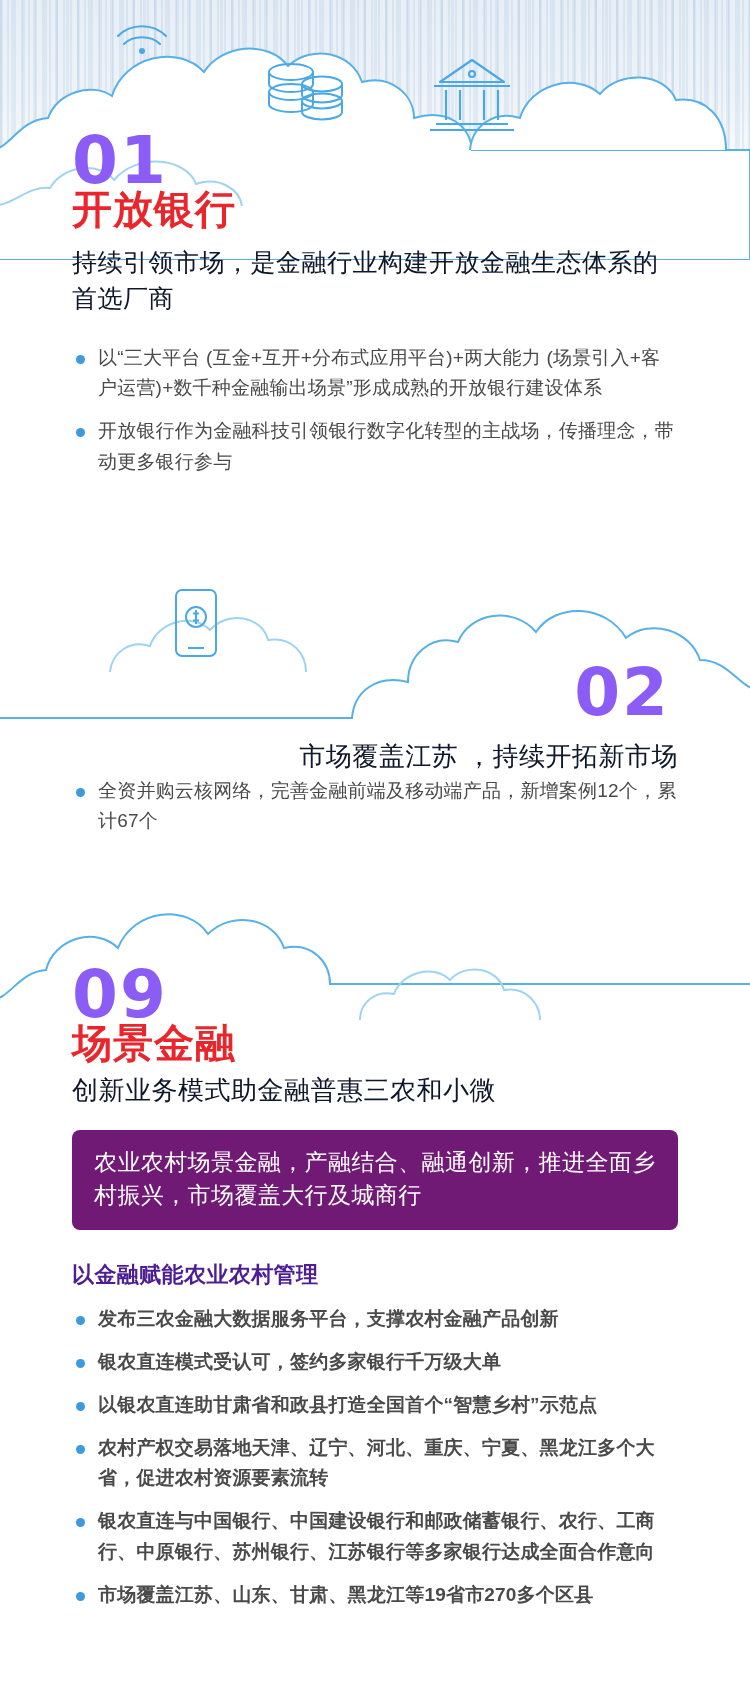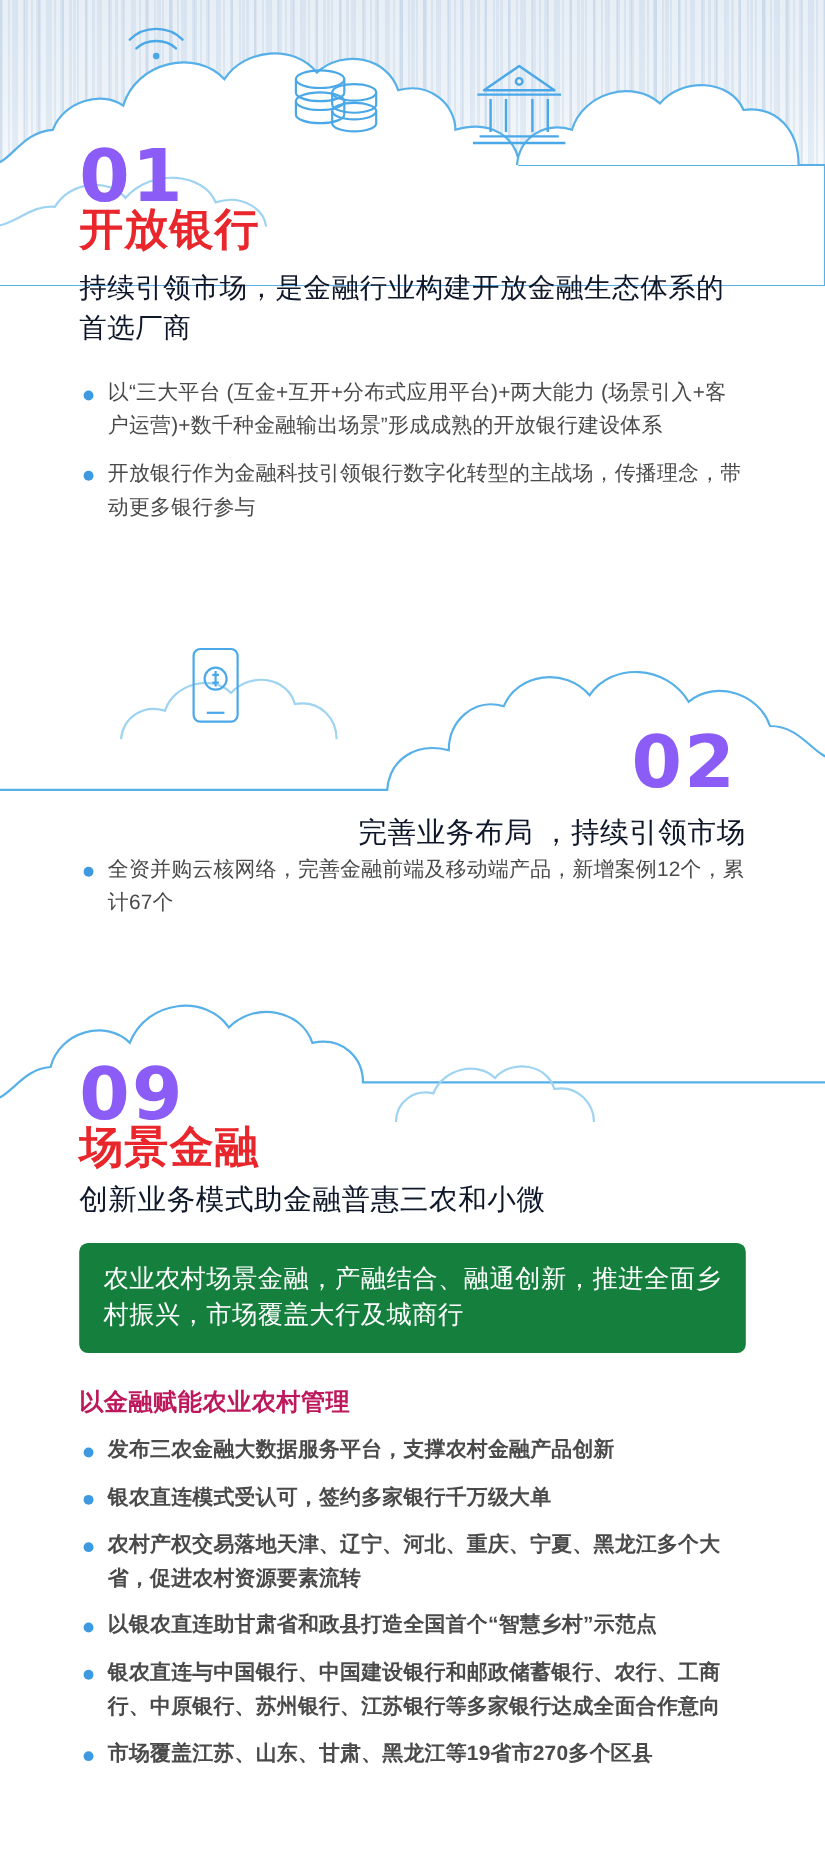--- a/index.html
+++ b/index.html
@@ -82,33 +82,33 @@
     position: absolute;
     left: 4px; top: 12px;
     width: 9px; height: 9px;
     border-radius: 50%;
     background: #3d9ae0;
   }
   .b { font-weight: 700; color: #2b2b2b; }
 
   
   .callout {
-    background: #15803d;
+    background: #701a75;
     color: #ffffff;
     border-radius: 8px;
     padding: 16px 22px 18px 22px;
     font-size: 23px;
     line-height: 1.45;
     letter-spacing: 0.4px;
   }
 
   .subhead {
     font-size: 22px;
     font-weight: 700;
-    color: #be185d;
+    color: #4c1d95;
     letter-spacing: 0.4px;
   }
   .right { text-align: right; }
 </style>
 </head>
 <body>
 
 <div class="topband"></div>
 
 <div class="cloudlayer" style="top:0;">
@@ -184,21 +184,21 @@
       <li>
         <span>开放银行作为金融科技引领银行数字化转型的主战场，传播理念，带动更多银行参与</span>
       </li>
     </ul>
   </div>
 </div>
 
 <div class="section" style="top:660px;">
   <div style="padding:0 72px;">
     <div class="ghost-num right" style="padding-right:8px;">02</div>
-    <div class="sec-sub right" style="font-size:26px;">完善业务布局 ，持续引领市场</div>
+    <div class="sec-sub right" style="font-size:26px;">市场覆盖江苏 ，持续开拓新市场</div>
 
     <ul class="bullets" style="">
       <li>
         <span>全资并购云核网络，完善金融前端及移动端产品，新增案例12个，累计67个</span>
       </li>
     </ul>
   </div>
 </div>
 
 <div class="section" style="top:962px;">
@@ -212,24 +212,24 @@
     <div class="subhead" style="margin-top:30px;">以金融赋能农业农村管理</div>
 
     <ul class="bullets" style="margin-top:14px;">
       <li class="b">
         <span>发布三农金融大数据服务平台，支撑农村金融产品创新</span>
       </li>
       <li class="b">
         <span>银农直连模式受认可，签约多家银行千万级大单</span>
       </li>
       <li class="b">
+        <span>以银农直连助甘肃省和政县打造全国首个“智慧乡村”示范点</span>
+      </li>
+      <li class="b">
         <span>农村产权交易落地天津、辽宁、河北、重庆、宁夏、黑龙江多个大省，促进农村资源要素流转</span>
-      </li>
-      <li class="b">
-        <span>以银农直连助甘肃省和政县打造全国首个“智慧乡村”示范点</span>
       </li>
       <li class="b">
         <span>银农直连与中国银行、中国建设银行和邮政储蓄银行、农行、工商行、中原银行、苏州银行、江苏银行等多家银行达成全面合作意向</span>
       </li>
       <li class="b">
         <span>市场覆盖江苏、山东、甘肃、黑龙江等19省市270多个区县</span>
       </li>
     </ul>
   </div>
 </div>

